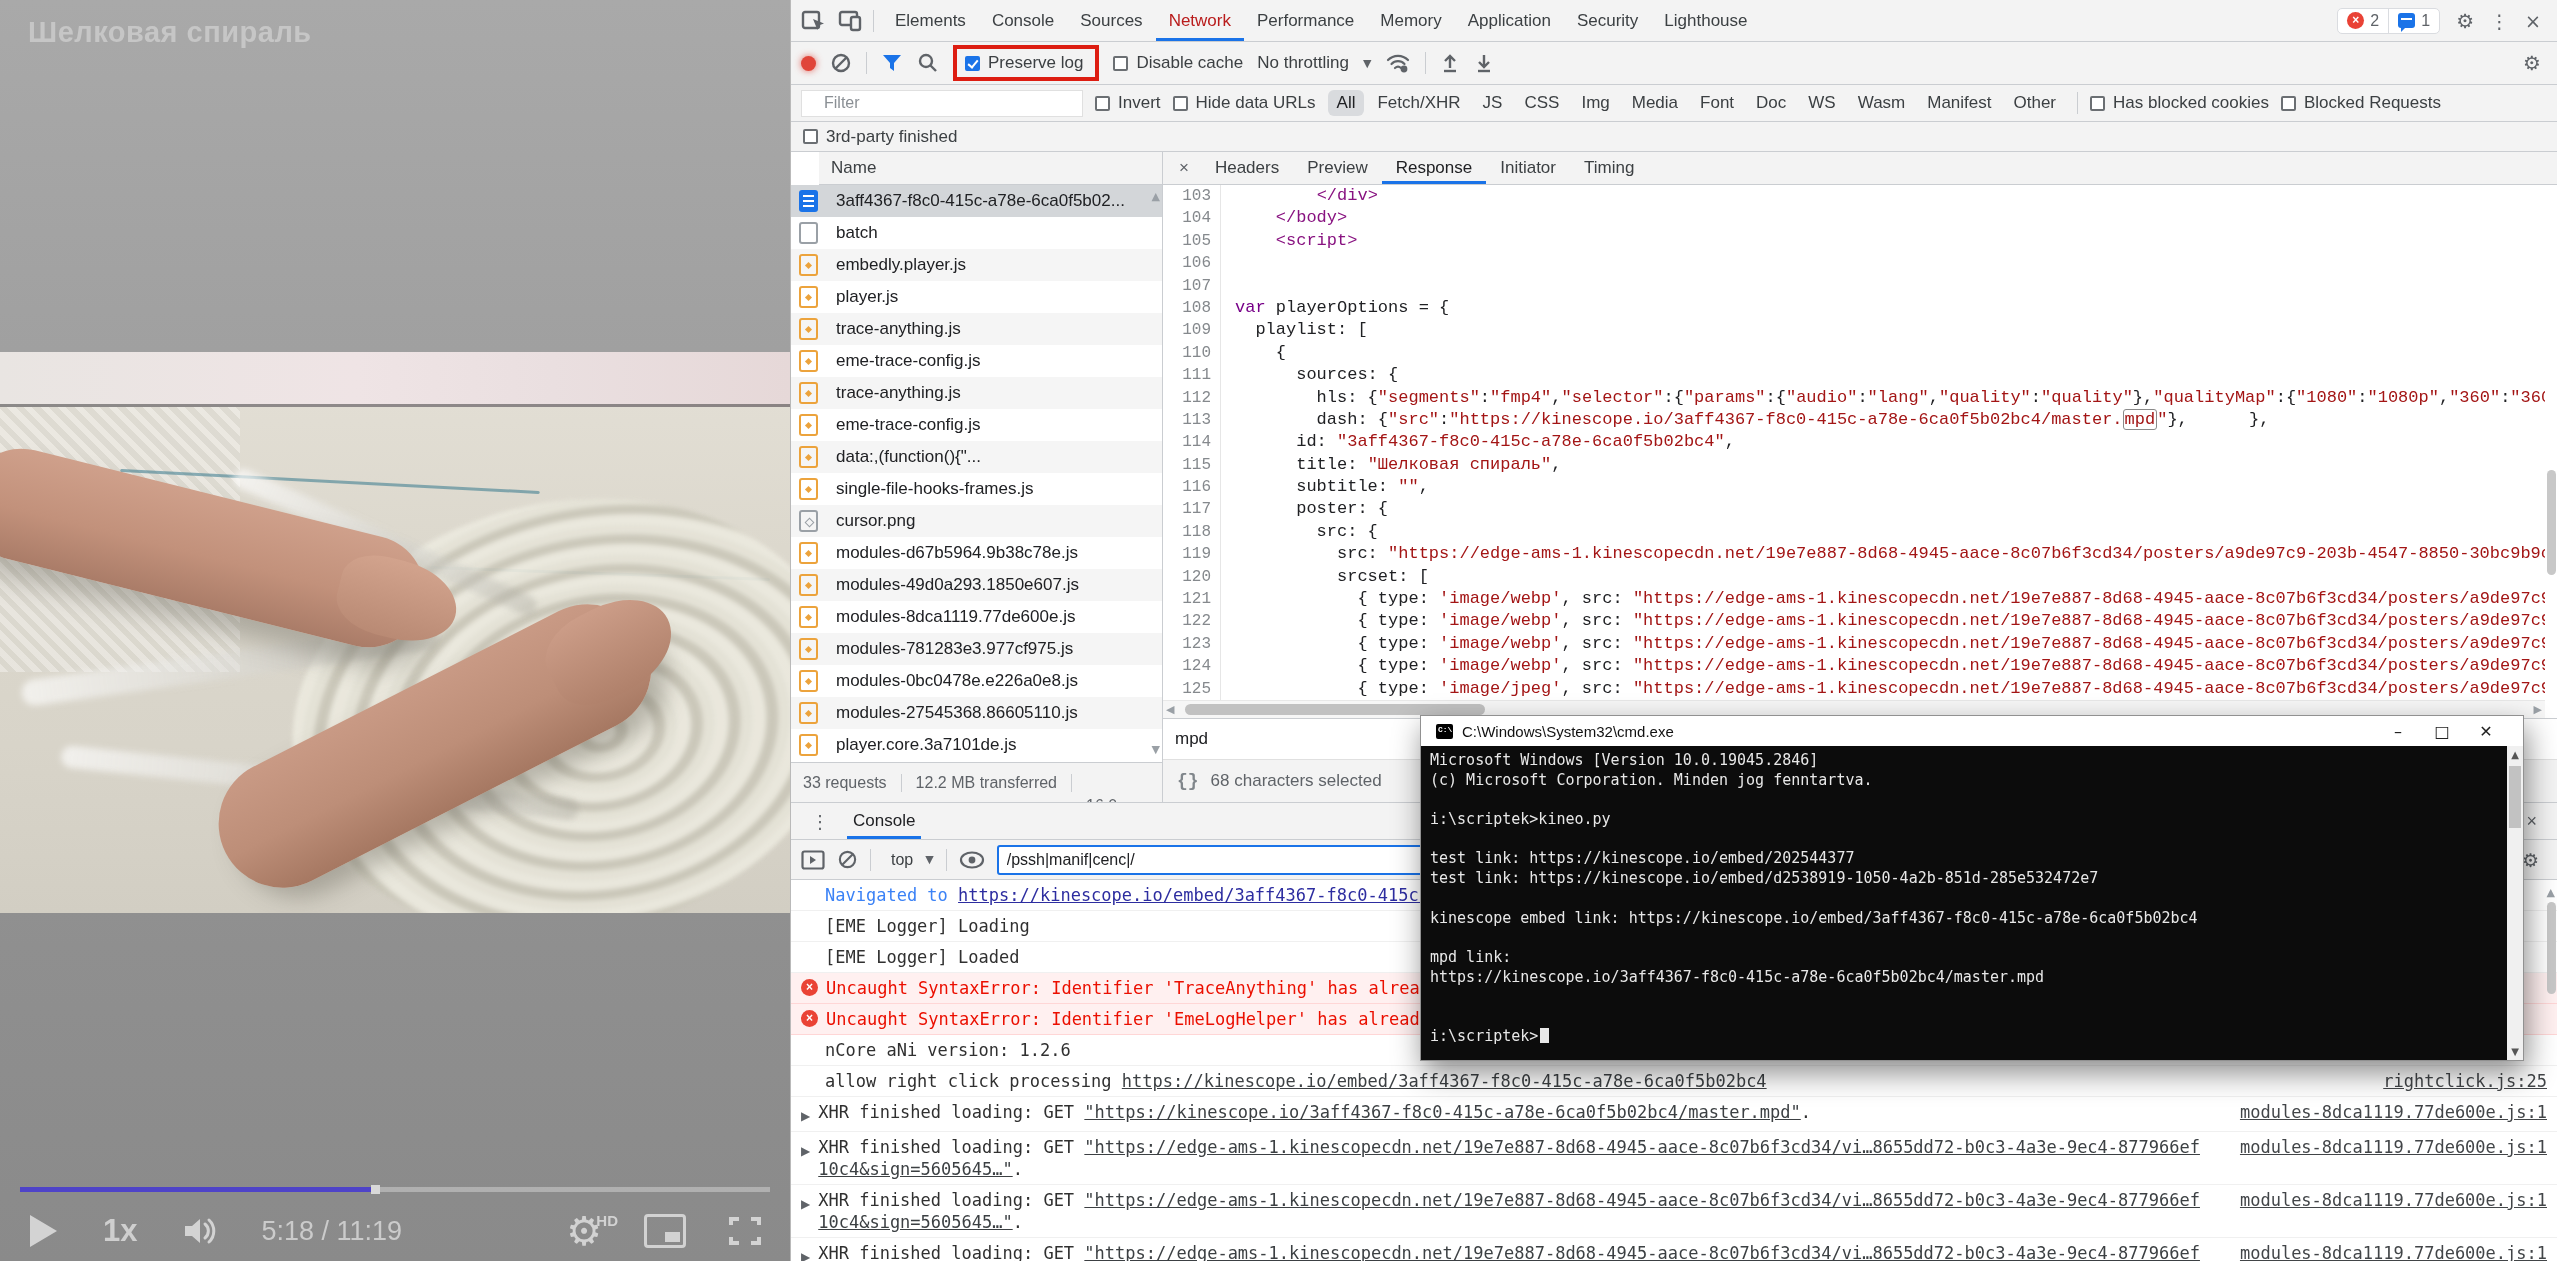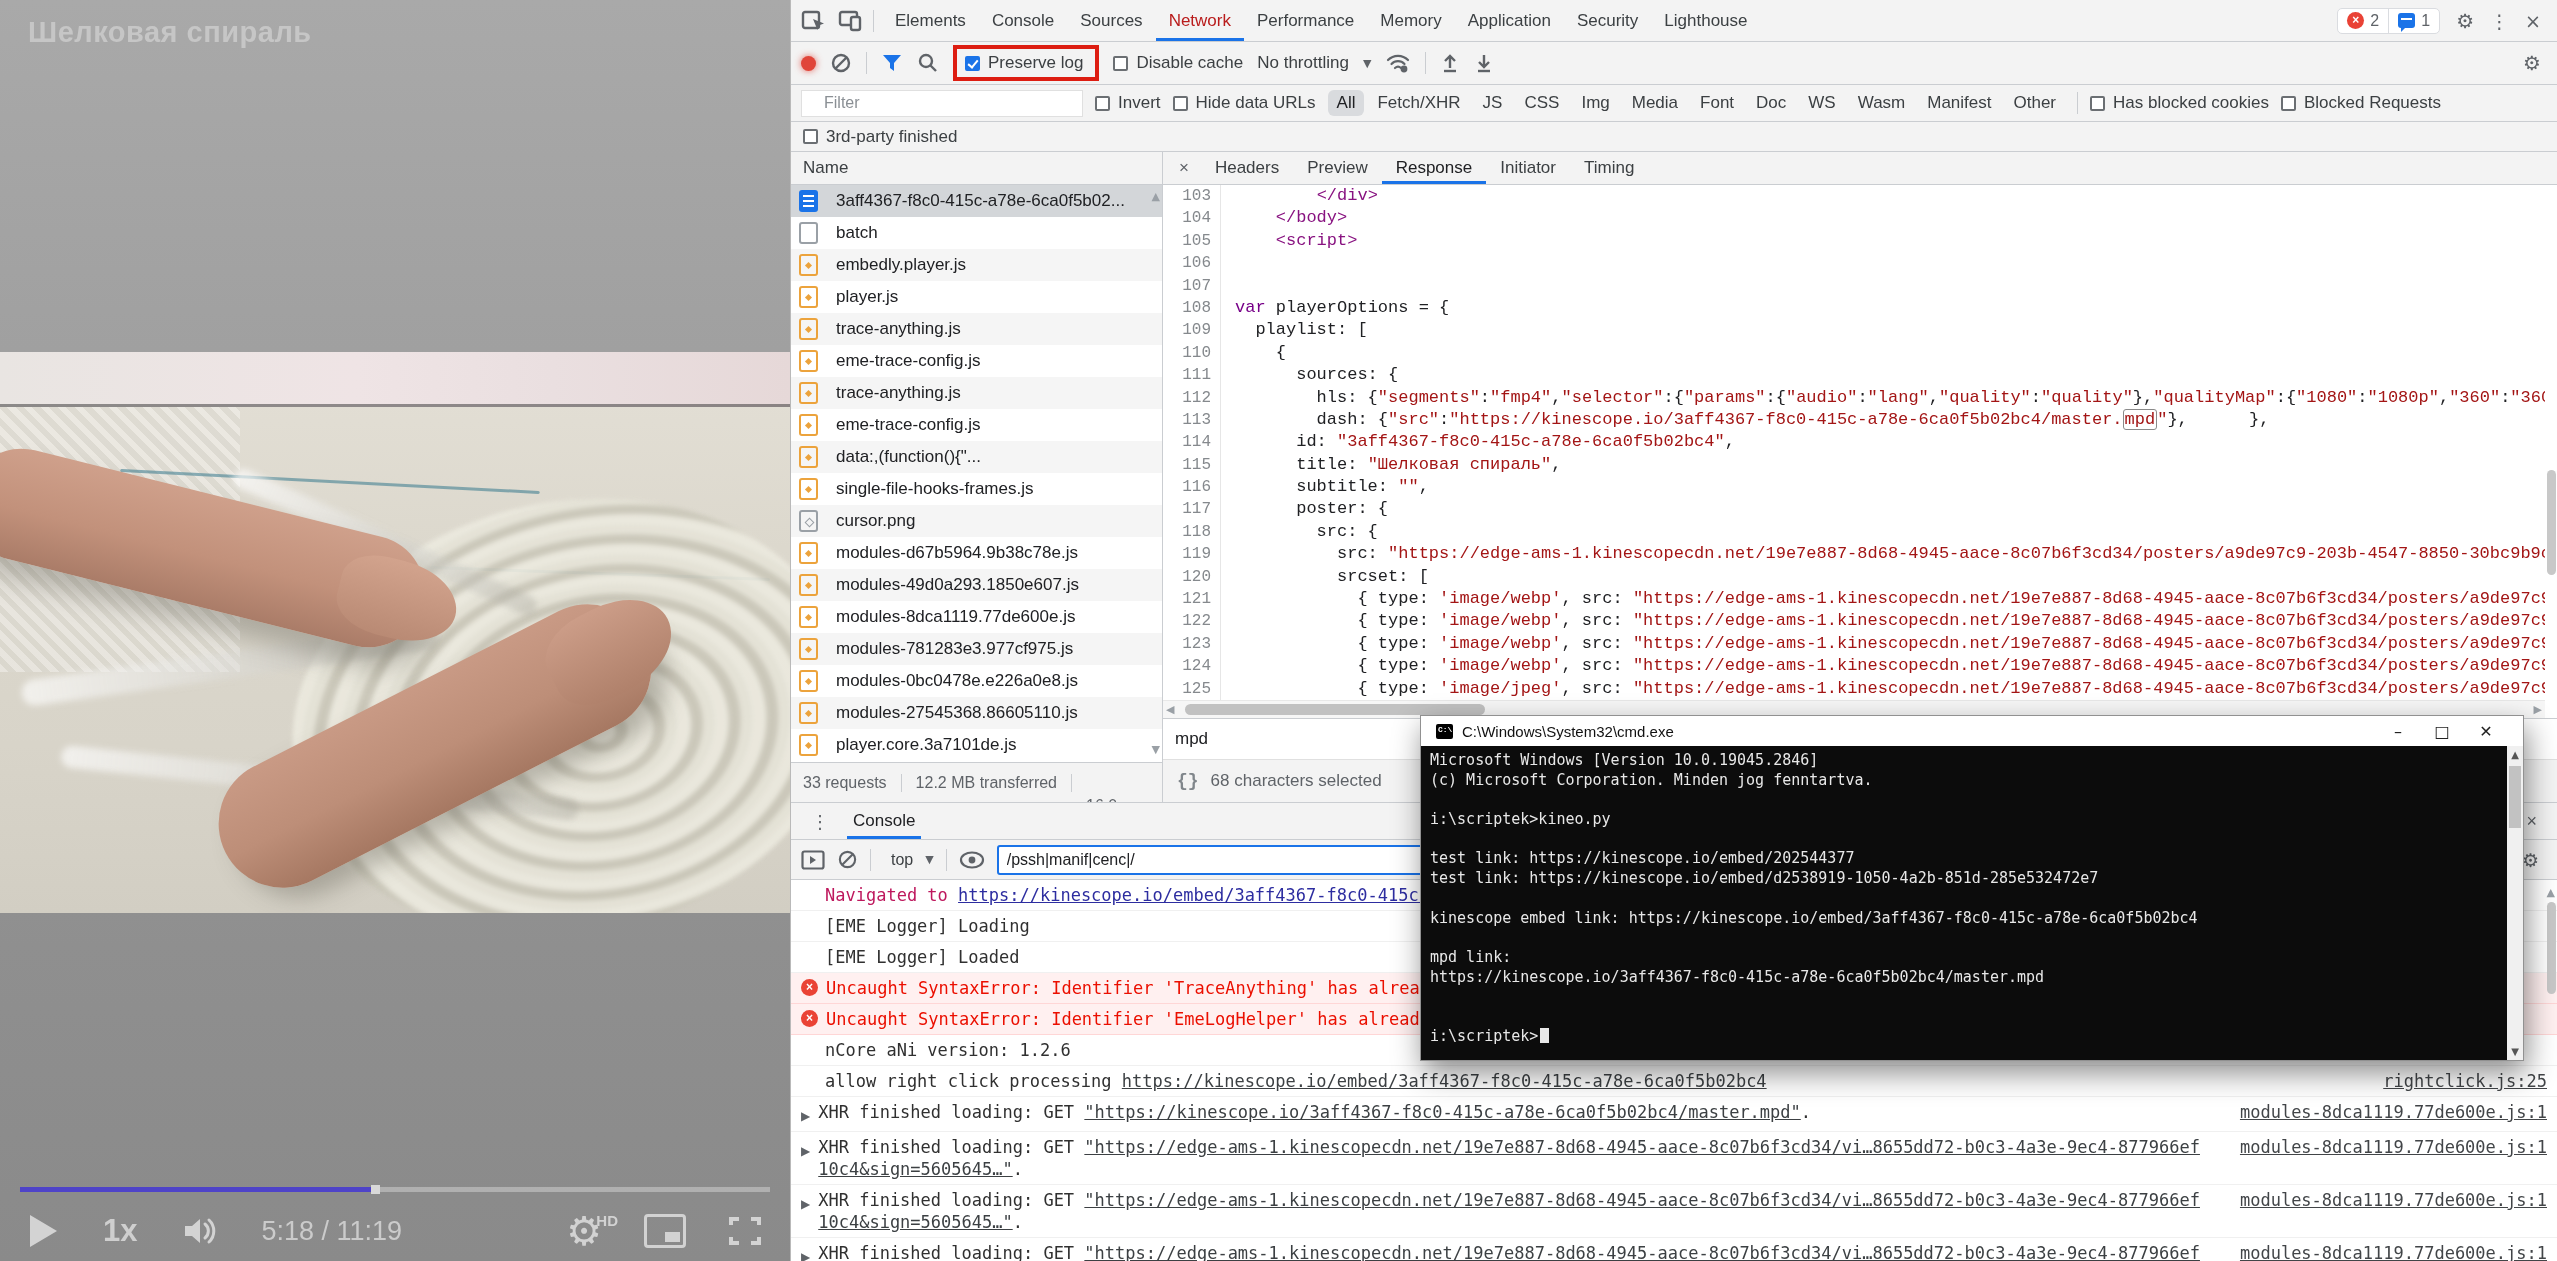--- a/index.html
+++ b/index.html
@@ -73,21 +73,21 @@
   .cb.checked::after{content:"";position:absolute;left:3px;top:0;width:4px;height:8px;border:solid #fff;border-width:0 2px 2px 0;transform:rotate(40deg);}
   .ctl{display:flex;align-items:center;gap:8px;white-space:nowrap;}
   .annotation{display:flex;align-items:center;gap:8px;border:4px solid #dd1d11;padding:4px 12px 4px 8px;}
   .ddarrow{font-size:11px;color:#5f6368;margin-left:6px;font-family:"DejaVu Sans",sans-serif;}
   .filter-input{width:236px;height:25px;border:1px solid #e0e0e0;background:#fff;font-size:16px;color:#202124;padding:0 22px;outline:none;font-family:"Liberation Sans",sans-serif;}
   .filter-input::placeholder{color:#8a8f94;}
   .chips{display:flex;align-items:center;gap:4px;}
   .chip{padding:3px 9px;border-radius:6px;color:#3c4043;white-space:nowrap;}
   .chip.active{background:#d9dbde;color:#202124;}
 
-  .dt-left{position:absolute;left:0;top:152px;width:372px;height:650px;border-right:1px solid #cacdd1;box-sizing:border-box;}
+  .dt-left{position:absolute;left:0;top:152px;width:372px;height:650px;border-right:1px solid #cacdd1;box-sizing:border-box;padding-left:28px;}
   .panel-head{height:33px;background:#f3f3f3;border-bottom:1px solid #cacdd1;display:flex;align-items:center;padding:0 12px;box-sizing:border-box;color:#3c4043;}
   .req-list{position:absolute;left:0;top:33px;right:0;bottom:40px;overflow:hidden;}
   .req{height:32px;display:flex;align-items:center;gap:18px;padding:0 8px;color:#202124;white-space:nowrap;overflow:hidden;box-sizing:border-box;}
   .req:nth-child(odd){background:#f5f5f5;}
   .req.selected{background:#d3d6d9;}
   .ric{width:19px;height:22px;border-radius:3px;flex:none;position:relative;box-sizing:border-box;}
   .ric.js{border:2px solid #eca33c;}
   .ric.js::after{content:"";position:absolute;left:5px;top:7px;width:5px;height:5px;background:#eca33c;transform:rotate(45deg);}
   .ric.doc{background:#1a73e8;}
   .ric.doc::after{content:"";position:absolute;left:4px;right:4px;top:5px;height:2px;background:#fff;box-shadow:0 5px 0 #fff,0 10px 0 #fff;}
@@ -135,21 +135,21 @@
   .console-gear{color:#5f6368;font-size:19px;padding-right:8px;font-family:"DejaVu Sans",sans-serif;}
   .console-msgs{position:absolute;left:0;right:0;top:78px;bottom:0;overflow:hidden;font:17px/22px "DejaVu Sans Mono",monospace;color:#303030;}
   .cmsg{display:flex;align-items:flex-start;padding:4px 10px;border-bottom:1px solid #f0f0f0;min-height:30px;box-sizing:border-box;}
   .cmsg .body{flex:0 1 auto;}
   .cmsg .src{margin-left:auto;padding-left:24px;color:#424548;text-decoration:underline;white-space:nowrap;flex:none;}
   .cmsg.log .body, .cmsg.navigated .body{padding-left:24px;}
   .cmsg.error{background:#fff0f0;border-color:#ffd6d6;color:#eb0f00;}
   .err-ic{width:17px;height:17px;border-radius:50%;background:#ea4335;color:#fff;font:700 12px/17px "Liberation Sans",sans-serif;text-align:center;margin:2px 8px 0 0;flex:none;}
   .dis{color:#5f6368;font-size:12px;margin:4px 8px 0 0;flex:none;font-family:"DejaVu Sans",sans-serif;}
   .cp-link{color:#3c4043;text-decoration:underline;word-break:break-all;}
-  .cp-info{color:#be185d;}
+  .cp-info{color:#3b82f6;}
   .cmsg.navigated .cp-link{color:#2d2da0;}
   .console-vthumb{top:100px;height:92px;}
   .console-uparrow{position:absolute;right:2px;top:84px;font-size:11px;color:#9aa0a6;font-family:"DejaVu Sans",sans-serif;}
 
   .net-gear{margin-left:auto;font-size:20px;color:#5f6368;padding-right:6px;font-family:"DejaVu Sans",sans-serif;}
 
   
   #cmd{position:absolute;left:1420px;top:715px;width:1104px;height:346px;background:#0c0c0c;border:1px solid #919191;box-sizing:border-box;box-shadow:3px 12px 28px rgba(0,0,0,.45);}
   .cmd-title{height:30px;background:#ffffff;display:flex;align-items:center;gap:9px;padding:0 15px;font-size:15px;color:#111;box-sizing:border-box;}
   .cmd-ic{width:17px;height:15px;background:#000;position:relative;flex:none;border-radius:2px;}

